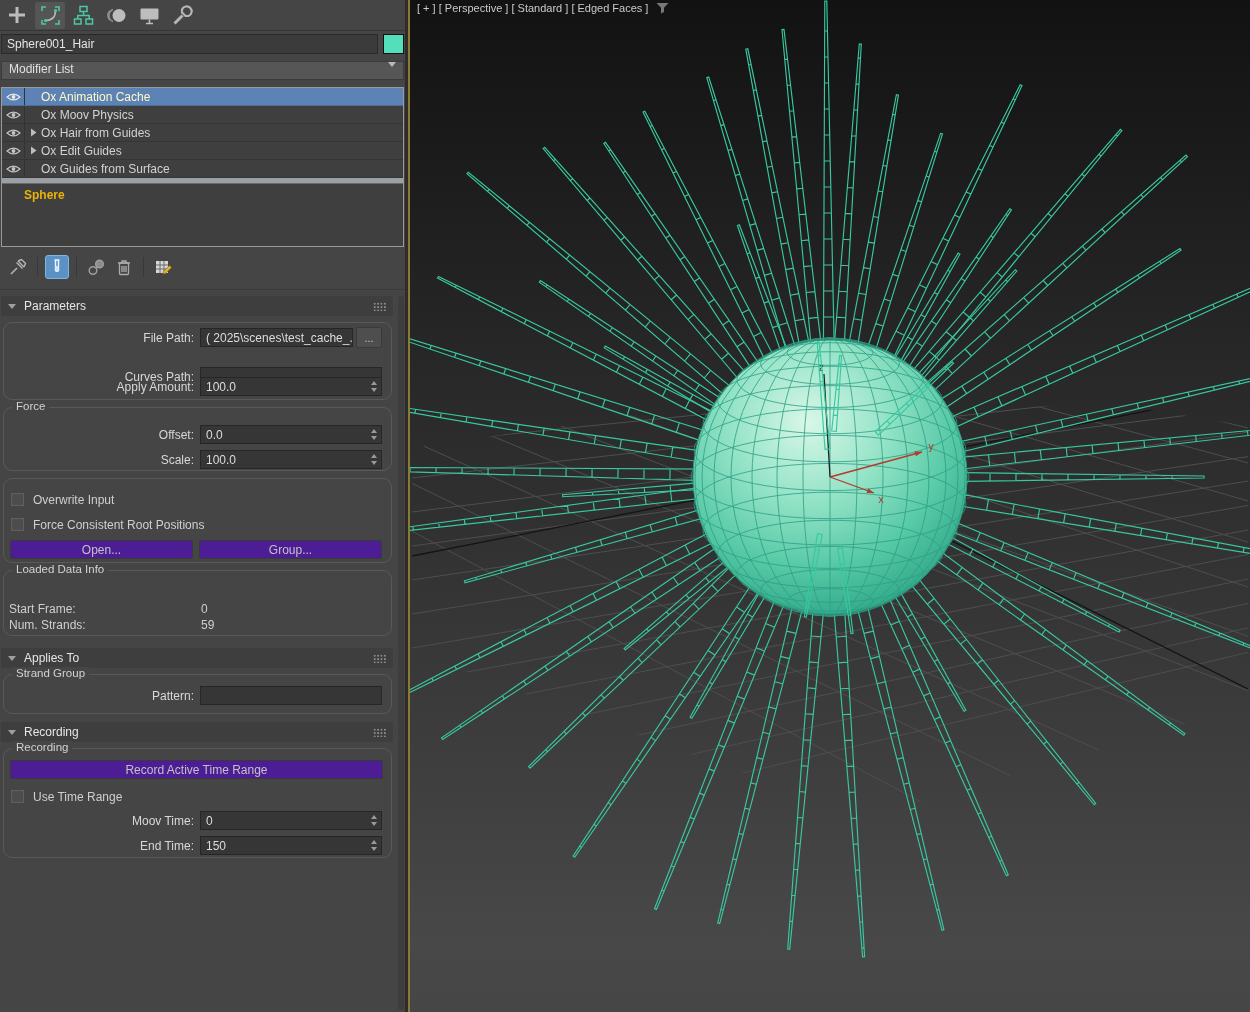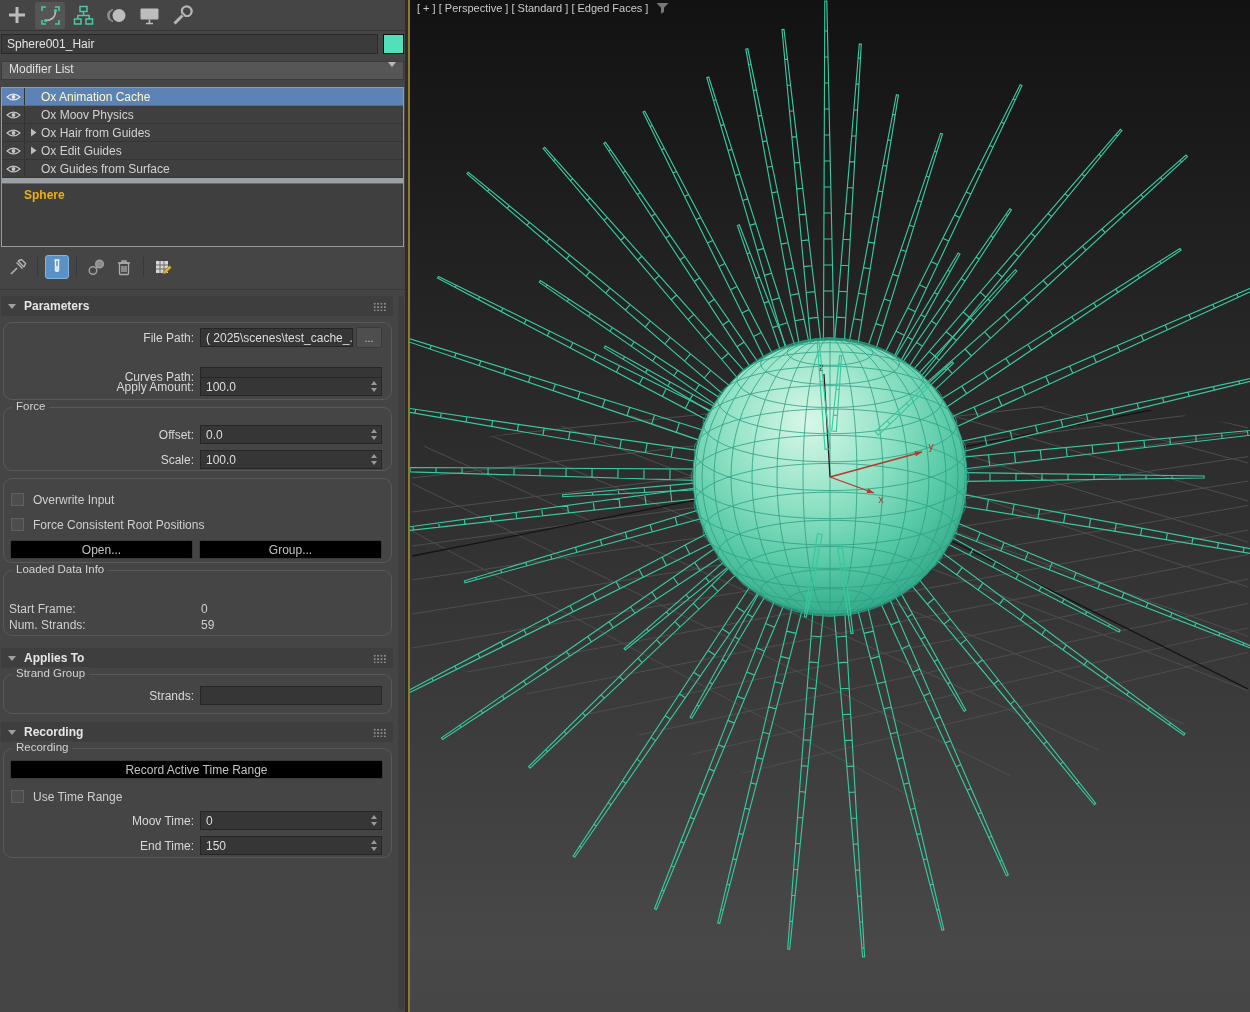--- a/index.html
+++ b/index.html
@@ -28,40 +28,40 @@
   .divbar{height:5px;background:#9aa0a4;border-bottom:1px solid #6a6a6a}
   .baserow{height:18px;display:flex;align-items:flex-end;padding-left:22px;font-weight:bold;color:#eab308}
   .stoolbar{position:absolute;top:252px;left:0;width:100%;height:30px;display:flex;align-items:center;padding-left:4px}
   .tbtn{width:24px;height:24px;display:flex;align-items:center;justify-content:center;border-radius:3px;margin:0 2px}
   .tbtn.active{background:#5b92c6;border:1px solid #83b4df;box-sizing:border-box}
   .vsep{width:1px;height:20px;background:#383838;margin:0 5px}
   .hdiv{position:absolute;top:289px;left:0;width:100%;height:1px;background:#393939}
   .pscroll{position:absolute;top:296px;right:1px;width:6px;height:714px;background:#3e3e3e;border-radius:3px}
   
   .rhead{position:absolute;left:1px;width:392px;height:20px;background:#3e3e3e;border-radius:2px;
-         display:flex;align-items:center;padding:0 7px;box-sizing:border-box;font-weight:bold;color:#e6e6e6}
+         display:flex;align-items:center;padding:0 7px;box-sizing:border-box;font-weight:normal;color:#e6e6e6}
   .rarr{width:0;height:0;border-left:4px solid transparent;border-right:4px solid transparent;
         border-top:5px solid #9f9f9f;margin-right:8px}
   .grip{margin-left:auto;width:13px;height:9px;
         background-image:radial-gradient(#8d8d8d 0.9px, transparent 1px);background-size:3.4px 3.4px}
   .pbox{position:absolute;left:3px;width:389px;border:1px solid #595959;border-radius:9px;box-sizing:border-box}
   .glab{position:absolute;top:-8px;left:8px;background:#454545;padding:0 4px;font-size:11.5px;color:#d2d2d2}
   .frow{position:absolute;left:0;right:9px;height:19px;display:flex;align-items:center}
   .flabel{width:196px;text-align:right;padding-right:6px;box-sizing:border-box;color:#d8d8d8;flex:0 0 196px}
   .tfield{flex:1;height:19px;background:#363636;border:1px solid #262626;box-sizing:border-box;color:#dcdcdc;
           font-size:12px;padding:0 5px;display:flex;align-items:center;white-space:nowrap;overflow:hidden;position:relative}
   .sarrows{position:absolute;right:2px;top:0;bottom:0;width:11px;display:flex;flex-direction:column;align-items:center;justify-content:center;gap:3px}
   .sarrows i{width:0;height:0;border-left:3.5px solid transparent;border-right:3.5px solid transparent}
   .sarrows .up{border-bottom:4px solid #9a9a9a}
   .sarrows .dn{border-top:4px solid #9a9a9a}
   .browse{flex:0 0 24px;height:19px;margin-left:3px;background:#4e4e4e;border:1px solid #3a3a3a;border-radius:2px;
           color:#c8c8c8;font-size:11px;display:flex;align-items:center;justify-content:center}
   .cbrow{position:absolute;left:0;display:flex;align-items:center;height:15px}
   .cbox{width:13px;height:13px;background:#4d4d4d;border:1px solid #606060;margin:0 9px 0 7px;box-sizing:border-box}
-  .btn{position:absolute;height:19px;background:#000000;border:1px solid #3a3a3a;border-radius:2px;color:#c2c2c2;
+  .btn{position:absolute;height:19px;background:#4c1d95;border:1px solid #3a3a3a;border-radius:2px;color:#c2c2c2;
        font-size:12px;display:flex;align-items:center;justify-content:center;box-sizing:border-box}
   .ldrow{position:absolute;left:0;right:6px;height:16px;display:flex;align-items:center}
   .ldlabel{padding-left:5px;flex:0 0 192px}
   
   .vgap{flex:0 0 3px;background:#2d2d2d}
   .vborder{flex:0 0 2px;background:#8b7a33}
   .viewport{position:relative;flex:1;height:1012px;background:linear-gradient(#121212,#2d2d2d 45%,#484848 93%,#464646)}
   .vphead{position:absolute;top:2px;left:7px;color:#cacaca;font-size:11px;display:flex;gap:8px;align-items:center;z-index:5}
   #vpsvg{position:absolute;top:0;left:0}
 </style>
@@ -309,21 +309,21 @@
   </div>
 
   <div class="rhead" style="top:648px">
     <span class="rarr"></span>
     <span>Applies To</span>
     <span class="grip"></span>
   </div>
   <div class="pbox" style="top:674px;height:40px">
     <span class="glab">Strand Group</span>
     <div class="frow" style="top:11px">
-      <span class="flabel">Strands:</span>
+      <span class="flabel">Pattern:</span>
       <span class="tfield">
         <span></span>
       </span>
     </div>
   </div>
 
   <div class="rhead" style="top:722px">
     <span class="rarr"></span>
     <span>Recording</span>
     <span class="grip"></span>

